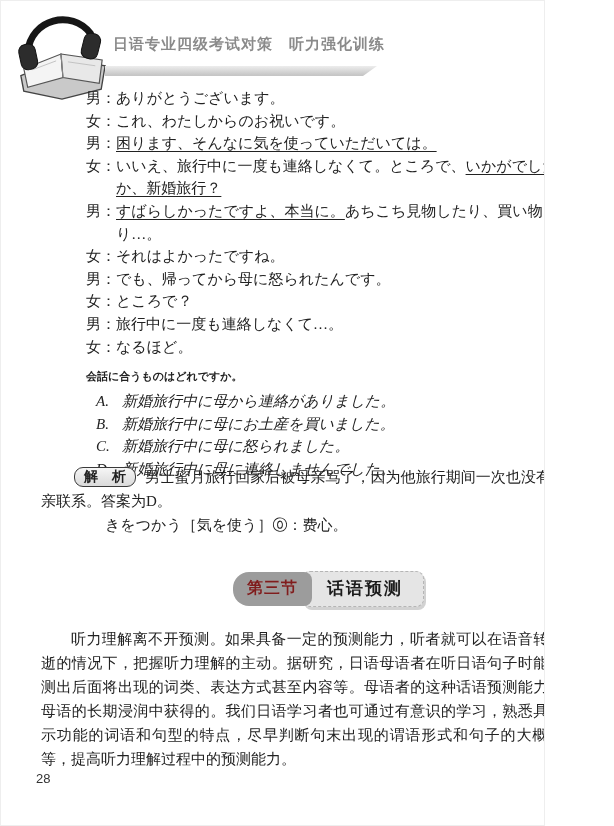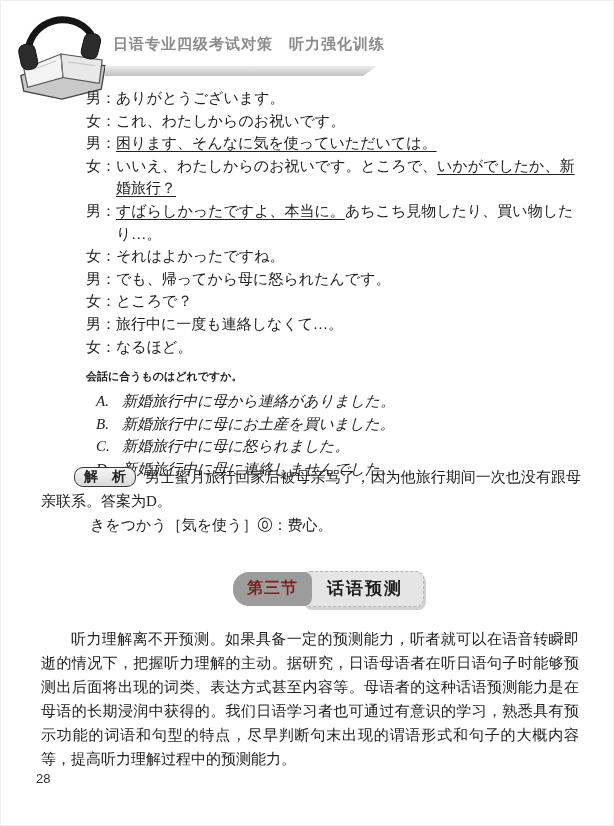--- a/index.html
+++ b/index.html
@@ -7,21 +7,21 @@
     --title-gray:#8a8a8a;
     --bar-light:#ededed;
     --bar-dark:#c6c6c6;
     --badge-gray:#9c9c9c;
     --shadow-gray:#d2d2d2;
     --page-bg:#ffffff;
   }
   html,body{margin:0;padding:0;background:#ffffff;}
   .page{
     position:relative;
-    width:614px;height:826px;
+    width:545px;height:826px;
     background:var(--page-bg);
     border:1px solid #eeeeee;
     box-sizing:border-box;
     overflow:hidden;
     color:var(--ink);
     font-family:"Liberation Serif","DejaVu Serif",serif;
     font-size:15px;
   }
 
   
@@ -60,21 +60,21 @@
   .analysis{position:absolute;left:40px;top:464px;width:540px;}
   .analysis-text{margin:0;line-height:24px;text-indent:33px;text-align:justify;}
   .analysis-badge{
     display:inline-block;text-indent:0;
     border:1.3px solid #3a3a3a;border-radius:9px;
     background:linear-gradient(180deg,#f6f6f6,#dadada);
     padding:0 9px;margin-right:9px;
     font-weight:bold;font-size:14px;line-height:17px;height:18px;
     vertical-align:1px;
   }
-  .vocab-note{margin:0 0 0 49px;line-height:24px;}
+  .vocab-note{margin:0 0 0 64px;line-height:24px;}
 
   
   .section-header{position:absolute;left:232px;top:570px;display:flex;align-items:center;}
   .section-badge{
     position:relative;z-index:2;
     background:var(--badge-gray);color:#7f1d1d;
     border-radius:16px 8px 8px 16px;
     padding:6px 14px 7px 14px;
     font-family:"Liberation Sans","DejaVu Sans",sans-serif;
     font-weight:bold;font-size:16px;letter-spacing:1px;
@@ -134,21 +134,21 @@
       <div class="dlg-line">
         <span class="speaker">女：</span>
         <span class="dlg-text"><span>これ、わたしからのお祝いです。</span></span>
       </div>
       <div class="dlg-line">
         <span class="speaker">男：</span>
         <span class="dlg-text"><span class="u">困ります、そんなに気を使っていただいては。</span></span>
       </div>
       <div class="dlg-line">
         <span class="speaker">女：</span>
-        <span class="dlg-text"><span>いいえ、わたしからのお祝いです。ところで、</span><span class="u">いかがでしたか、新婚旅行？</span></span>
+        <span class="dlg-text"><span>いいえ、旅行中に一度も連絡しなくて。ところで、</span><span class="u">いかがでしたか、新婚旅行？</span></span>
       </div>
       <div class="dlg-line">
         <span class="speaker">男：</span>
         <span class="dlg-text"><span class="u">すばらしかったですよ、本当に。</span><span>あちこち見物したり、買い物したり…。</span></span>
       </div>
       <div class="dlg-line">
         <span class="speaker">女：</span>
         <span class="dlg-text"><span>それはよかったですね。</span></span>
       </div>
       <div class="dlg-line">

